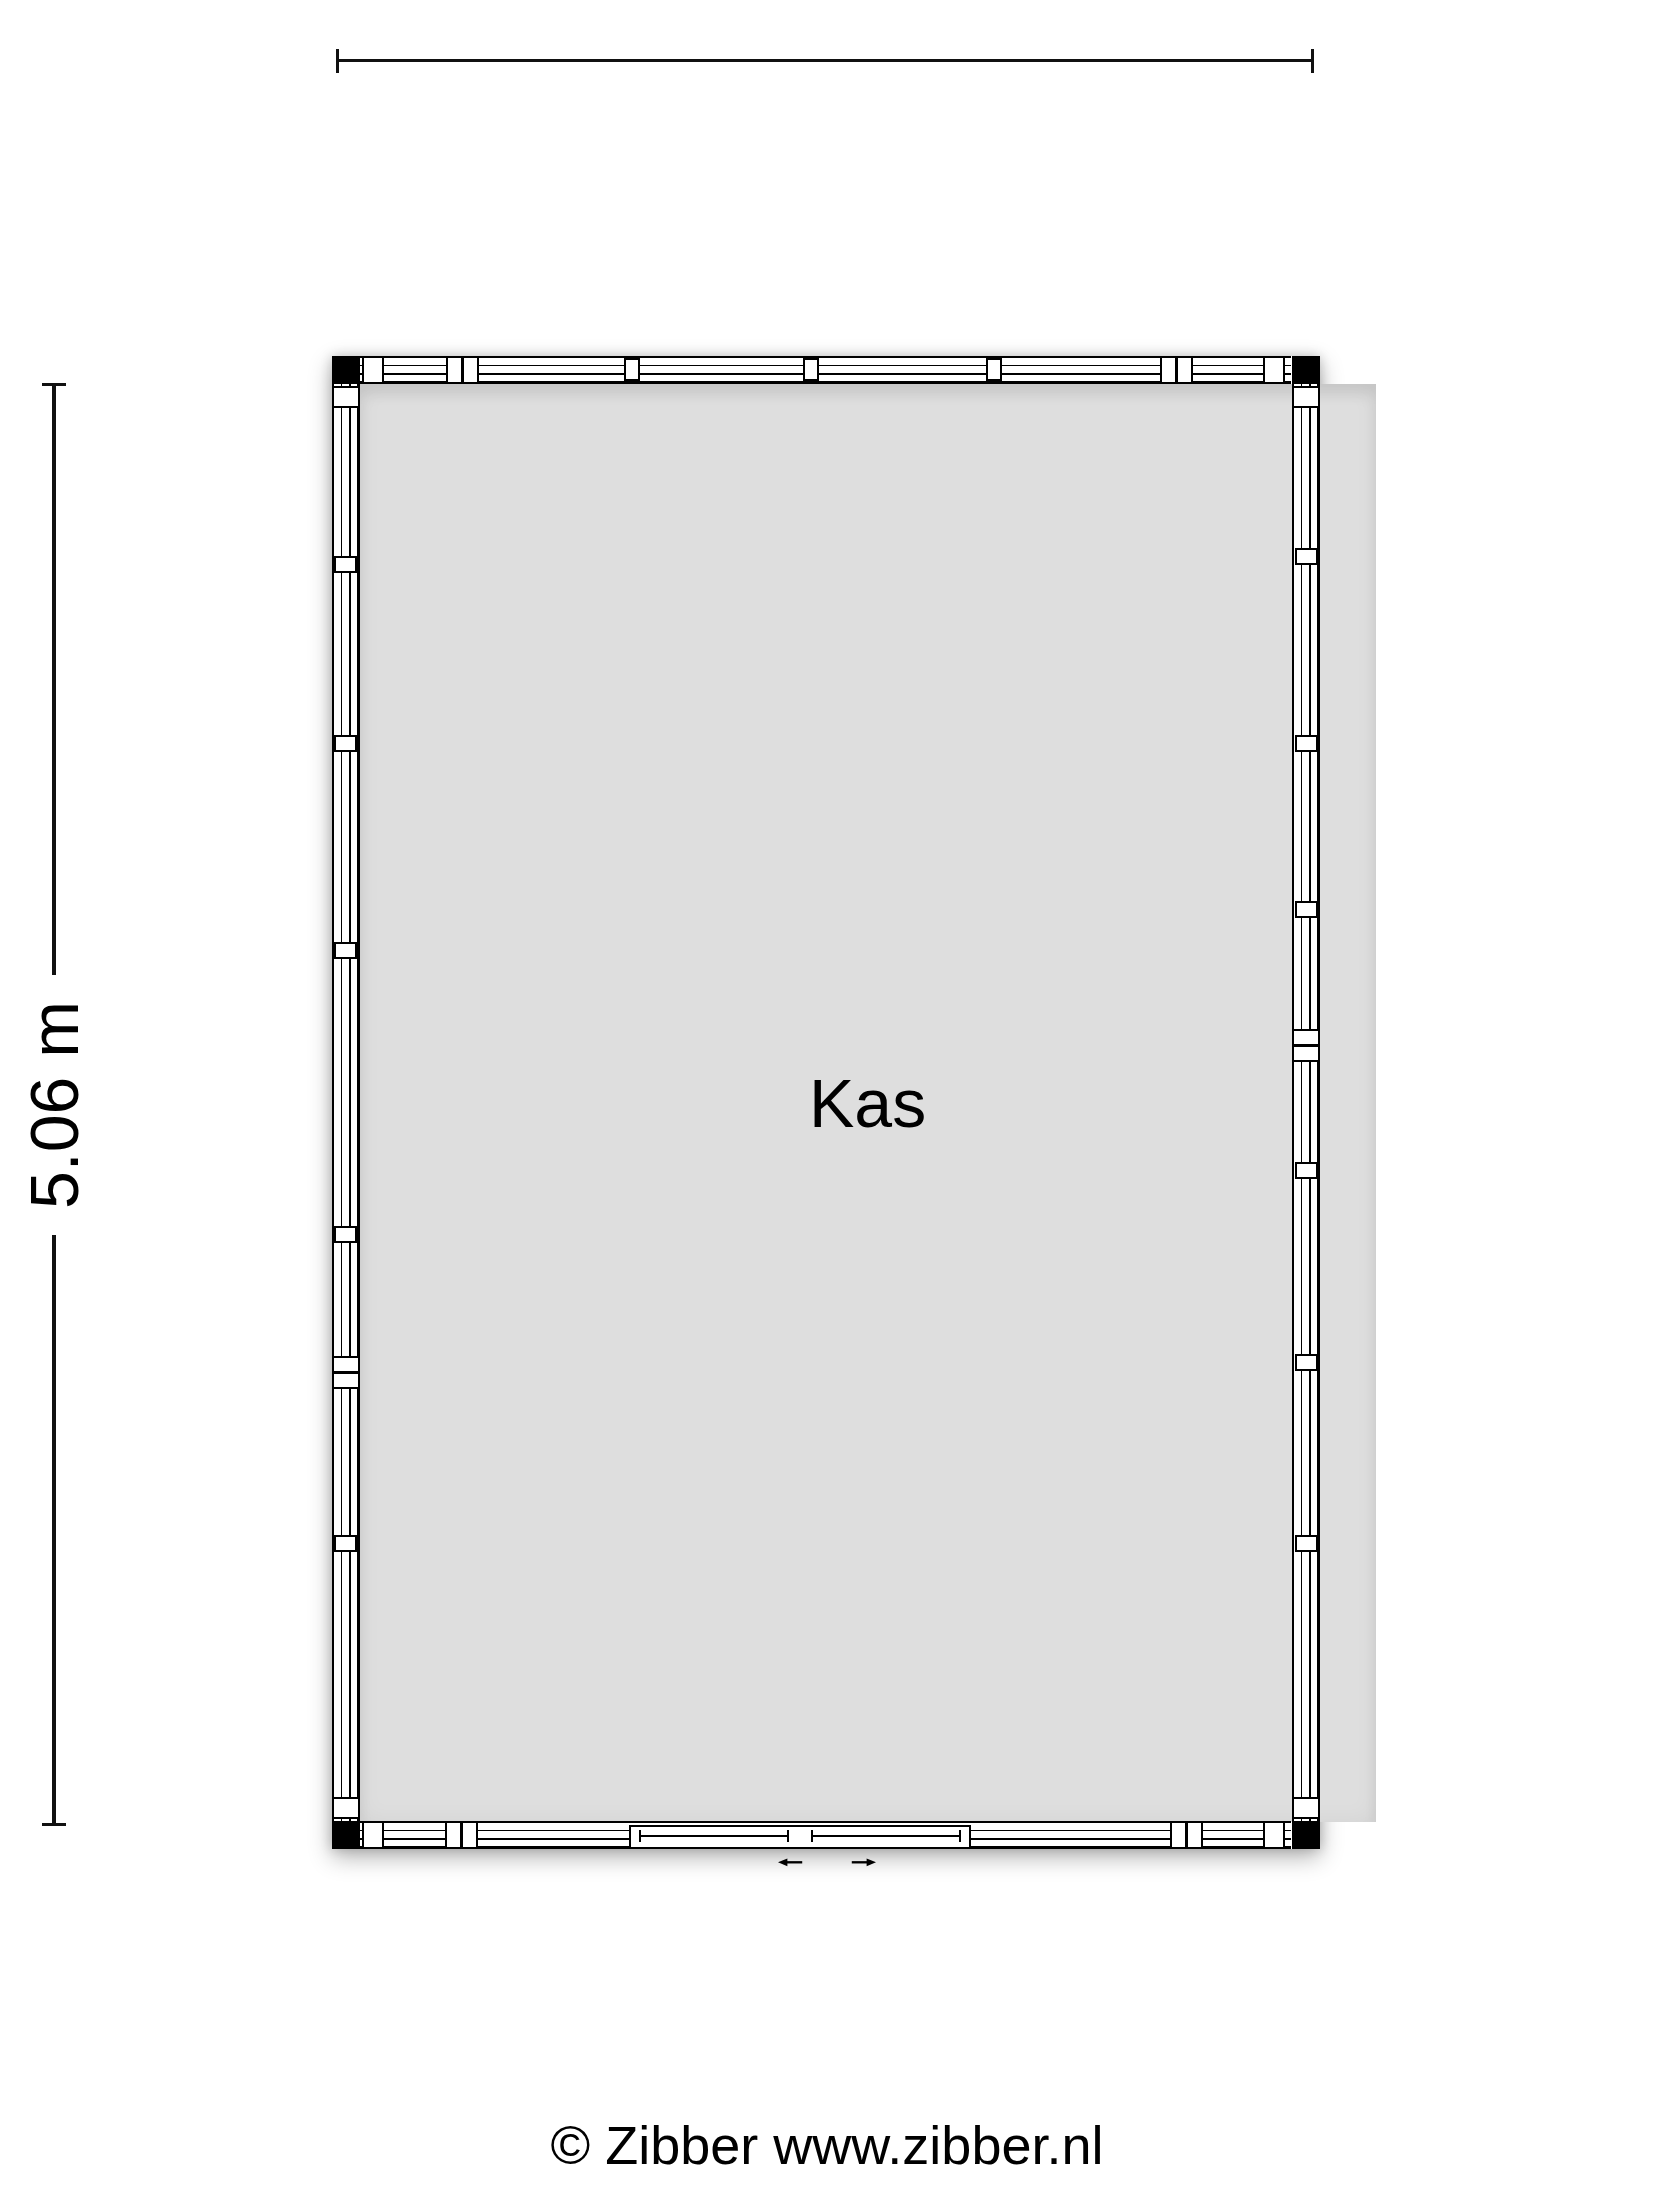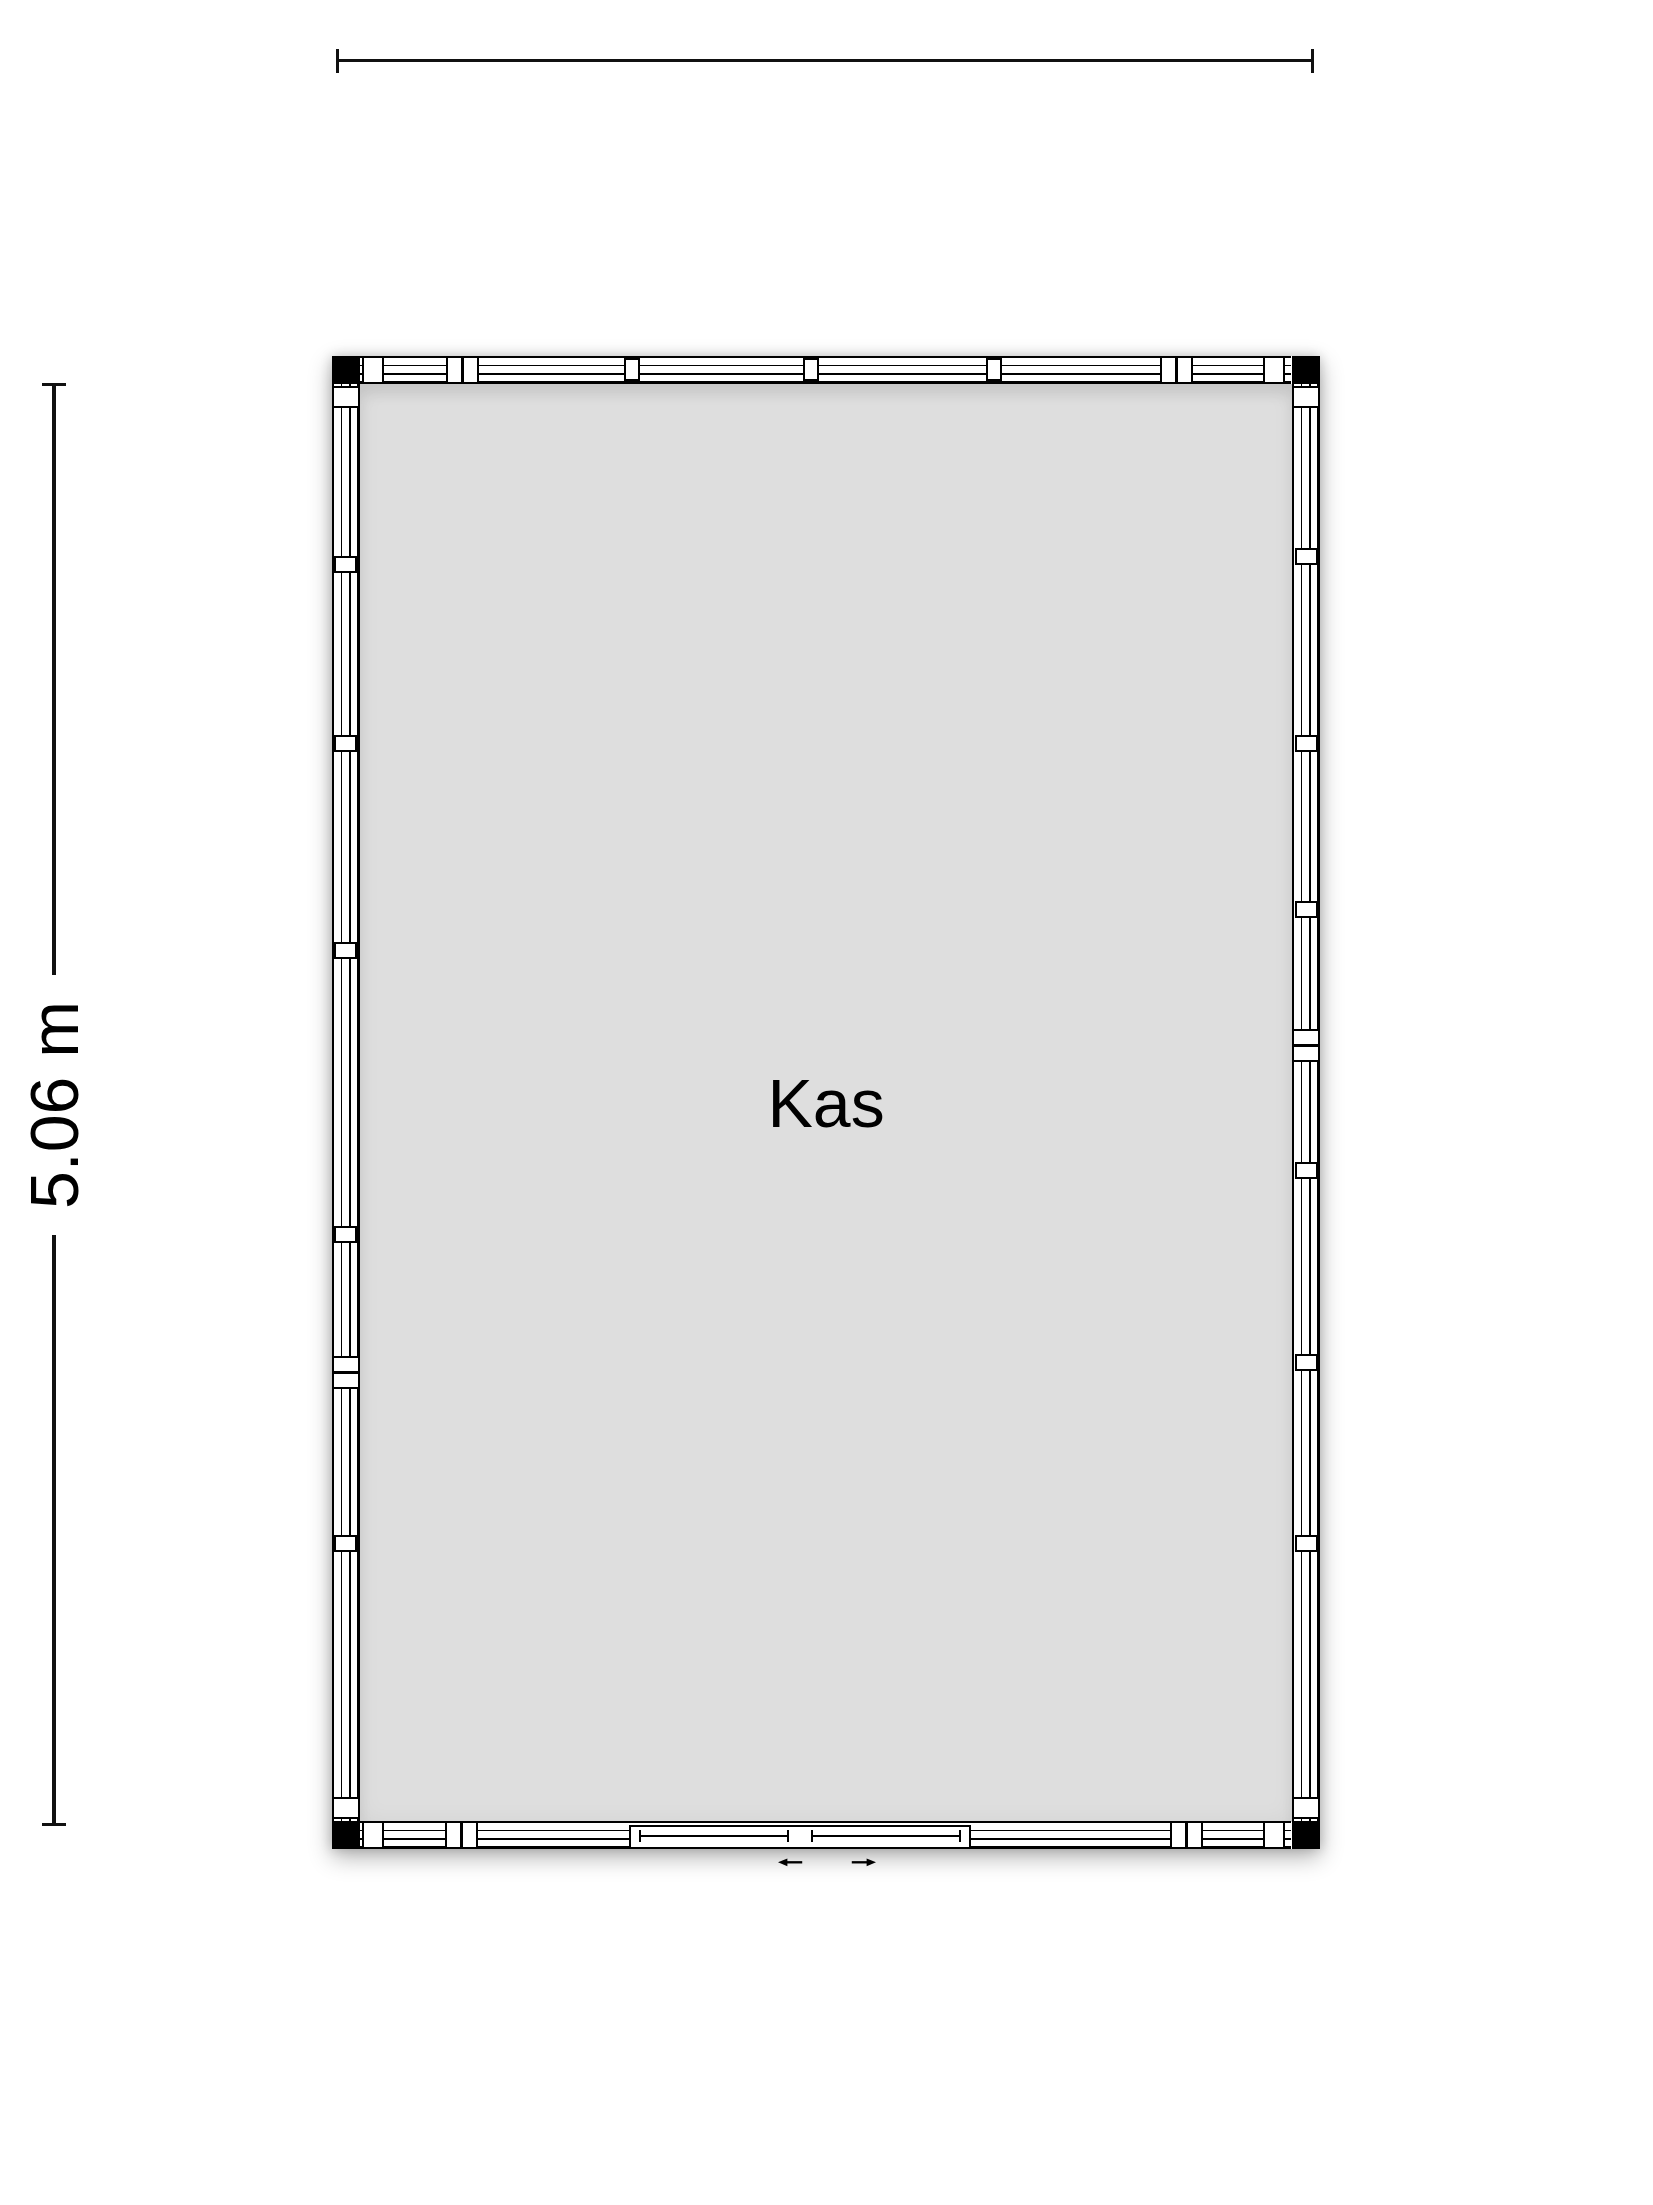--- a/index.html
+++ b/index.html
@@ -105,21 +105,21 @@
   .v .post-double{ left: 0; height: 33px; width: 27.6px; }
   .v .post-double::after {
     content: ""; position: absolute; left: 0; right: 0;
     top: 50%; height: 2.4px; margin-top: -1.2px; background: #000;
   }
 
   
   #room-floor {
     position: absolute;
     left: 27.6px; top: 27.6px;
-    width: 933px; height: 1438px;
+    width: 1016px; height: 1438px;
     background: #dedede;
     box-shadow: inset 0 11px 12.6px rgba(0,0,0,0.08), inset 0 0 23.6px rgba(0,0,0,0.05);
     z-index: 1;
     display: flex; align-items: center; justify-content: center;
   }
   #room-label {
     font-size: 68px;
     color: #000;
   }
 
@@ -239,15 +239,16 @@
 
   <svg class="slide-arrow" style="left:778px; top:1856px" width="25" height="12.6" viewBox="0 0 32 16">
     <line x1="31" y1="8" x2="10" y2="8" stroke="#000" stroke-width="3"></line>
     <polygon points="0,8 12,3 12,13" fill="#000"></polygon>
   </svg>
   <svg class="slide-arrow" style="left:851px; top:1856px" width="25" height="12.6" viewBox="0 0 32 16">
     <line x1="1" y1="8" x2="22" y2="8" stroke="#000" stroke-width="3"></line>
     <polygon points="32,8 20,3 20,13" fill="#000"></polygon>
   </svg>
 
+  <div id="footer-copyright" class="footer-line">© Zibber www.zibber.nl</div>
 
 </div>
 
 
 </body></html>

